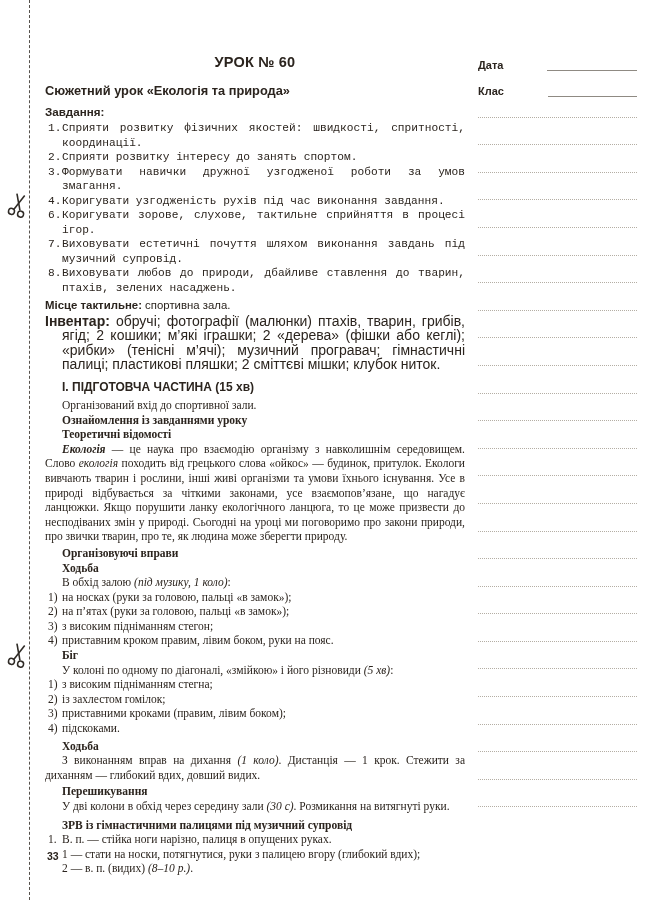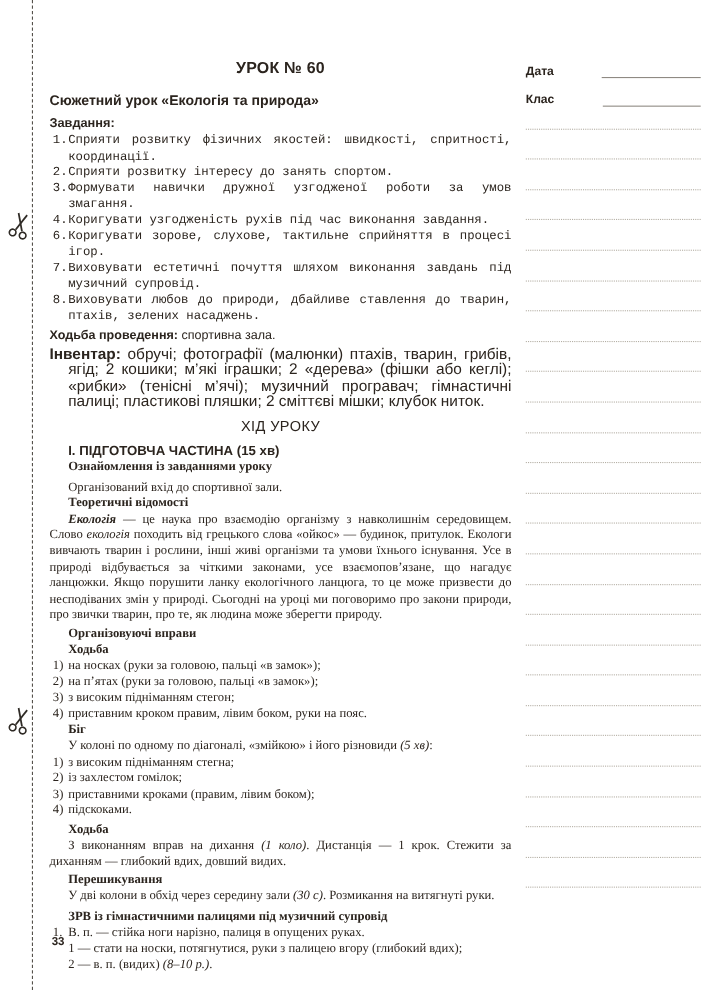--- a/index.html
+++ b/index.html
@@ -124,35 +124,35 @@
     <div class="task-list">
       <div class="task"><span class="num">1.</span><span>Сприяти розвитку фізичних якостей: швидкості, спритності, координації.</span></div>
       <div class="task"><span class="num">2.</span><span>Сприяти розвитку інтересу до занять спортом.</span></div>
       <div class="task"><span class="num">3.</span><span>Формувати навички дружної узгодженої роботи за умов змагання.</span></div>
       <div class="task"><span class="num">4.</span><span>Коригувати узгодженість рухів під час виконання завдання.</span></div>
       <div class="task"><span class="num">6.</span><span>Коригувати зорове, слухове, тактильне сприйняття в процесі ігор.</span></div>
       <div class="task"><span class="num">7.</span><span>Виховувати естетичні почуття шляхом виконання завдань під музичний супровід.</span></div>
       <div class="task"><span class="num">8.</span><span>Виховувати любов до природи, дбайливе ставлення до тварин, птахів, зелених насаджень.</span></div>
     </div>
 
-    <div class="venue"><span class="lbl">Ходьба проведення:</span> <span>спортивна зала.</span></div>
+    <div class="venue"><span class="lbl">Місце тактильне:</span> <span>спортивна зала.</span></div>
 
     <div class="equipment"><span class="lbl">Інвентар:</span> <span>обручі; фотографії (малюнки) птахів, тварин, грибів, ягід; 2 кошики; м’які іграшки; 2 «дерева» (фішки або кеглі); «рибки» (тенісні м’ячі); музичний програвач; гімнастичні палиці; пластикові пляшки; 2 сміттєві мішки; клубок ниток.</span></div>
 
-    <div class="course-heading">ХІД УРОКУ</div>
     <div class="part-heading">І. ПІДГОТОВЧА ЧАСТИНА (15 хв)</div>
 
+    <p class="serif ind first-serif">Організований вхід до спортивної зали.</p>
     <p class="serif ind b">Ознайомлення із завданнями уроку</p>
-    <p class="serif ind first-serif">Організований вхід до спортивної зали.</p>
     <p class="serif ind b">Теоретичні відомості</p>
 
     <p class="serif ind just"><span class="bi">Екологія</span><span> — це наука про взаємодію організму з навколишнім середовищем. Слово </span><span class="i">екологія</span><span> походить від грецького слова «ойкос» — будинок, притулок. Екологи вивчають тварин і рослини, інші живі організми та умови їхнього існування. Усе в природі відбувається за чіткими законами, усе взаємопов’язане, що нагадує ланцюжки. Якщо порушити ланку екологічного ланцюга, то це може призвести до несподіваних змін у природі. Сьогодні на уроці ми поговоримо про закони природи, про звички тварин, про те, як людина може зберегти природу.</span></p>
 
     <p class="serif ind b mt2">Організовуючі вправи</p>
     <p class="serif ind b">Ходьба</p>
+    <p class="serif ind"><span>В обхід залою </span><span class="i">(під музику, 1 коло)</span><span>:</span></p>
 
     <div class="serif sitem"><span class="snum">1)</span><span>на носках (руки за головою, пальці «в замок»);</span></div>
     <div class="serif sitem"><span class="snum">2)</span><span>на п’ятах (руки за головою, пальці «в замок»);</span></div>
     <div class="serif sitem"><span class="snum">3)</span><span>з високим підніманням стегон;</span></div>
     <div class="serif sitem"><span class="snum">4)</span><span>приставним кроком правим, лівим боком, руки на пояс.</span></div>
 
     <p class="serif ind b">Біг</p>
     <p class="serif ind"><span>У колоні по одному по діагоналі, «змійкою» і його різновиди </span><span class="i">(5 хв)</span><span>:</span></p>
 
     <div class="serif sitem"><span class="snum">1)</span><span>з високим підніманням стегна;</span></div>

